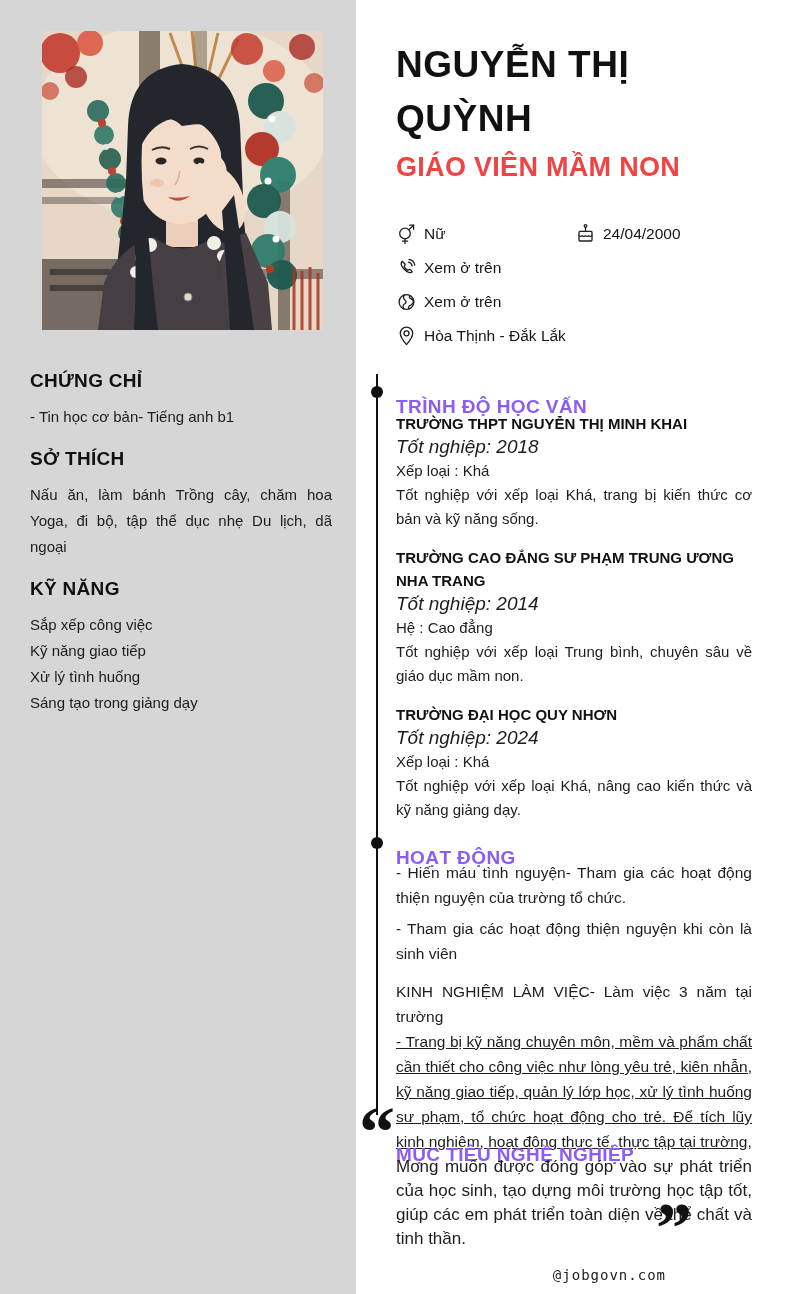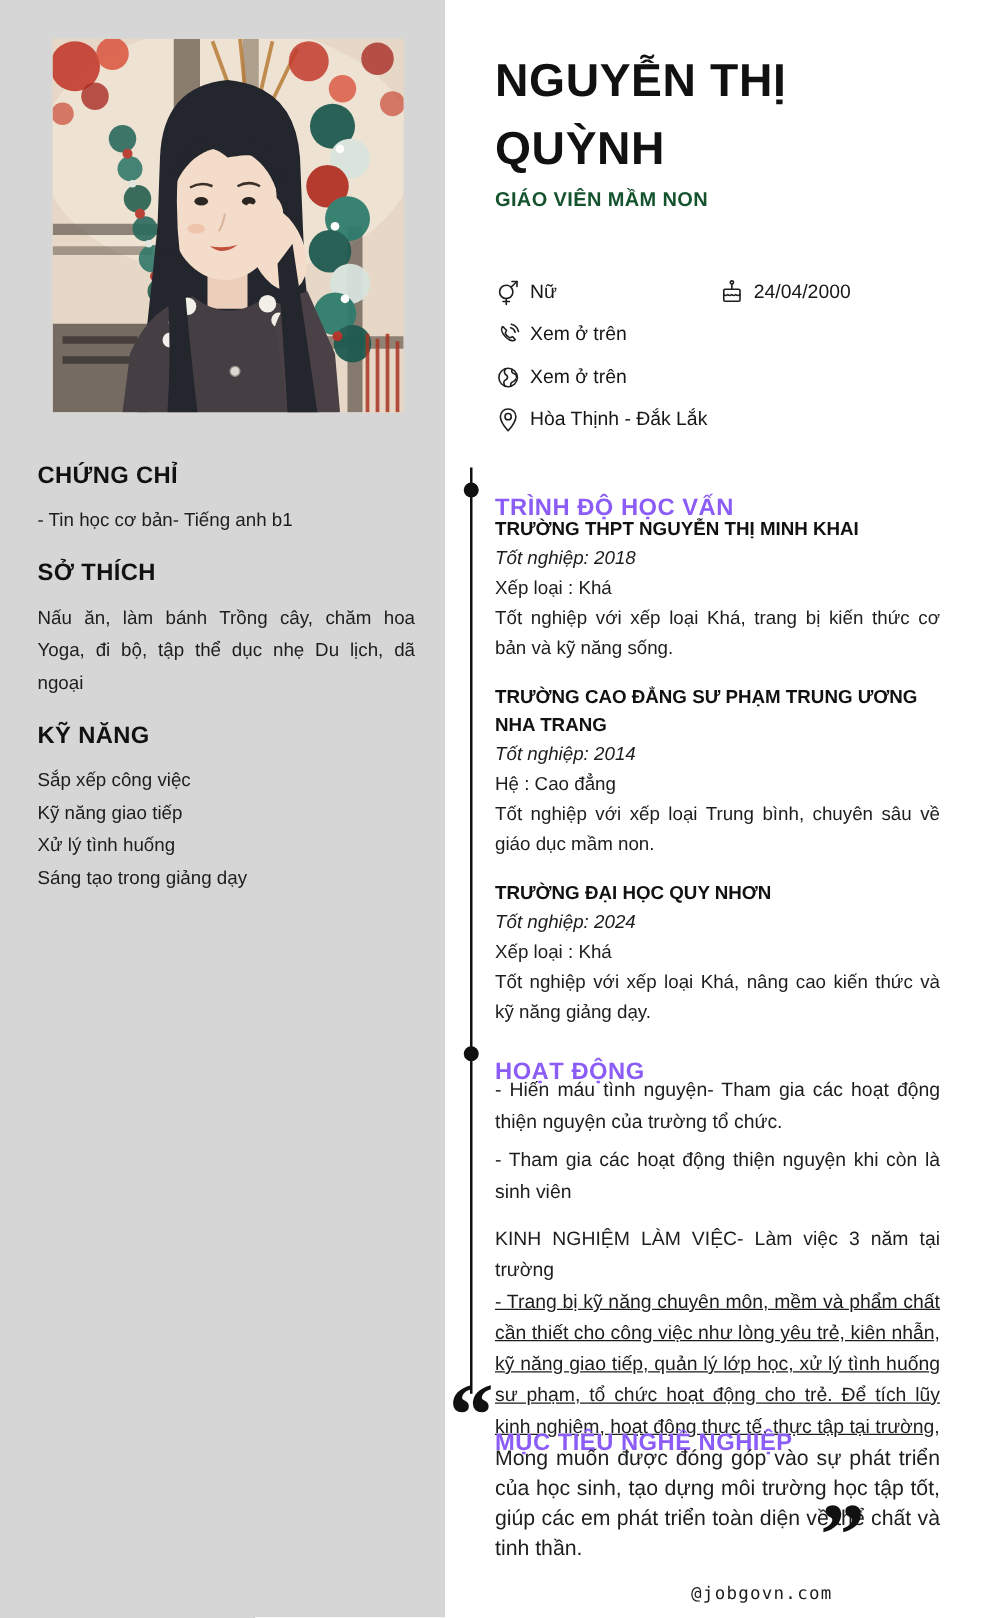--- a/index.html
+++ b/index.html
@@ -45,21 +45,21 @@
     position:absolute; left:356px; top:0;
     width:350px; height:1294px; background:#ffffff;
   }
   .name {
     position:absolute; left:40px; top:38px; width:370px;
     font-size:37px; line-height:54px; font-weight:700;
     letter-spacing:.5px; color:#111;
   }
   .role {
     position:absolute; left:40px; top:152px; width:370px;
-    font-size:16px; font-weight:700; letter-spacing:.3px; color:#14532d;
+    font-size:27px; font-weight:700; letter-spacing:.3px; color:#ef4444;
   }
   .contact { position:absolute; left:40px; top:217px; width:370px; }
   .c-row { display:flex; align-items:center; height:34px; }
   .c-cell { display:flex; align-items:center; gap:7px; }
   .c-cell.first { width:179px; }
   .c-cell svg { flex:0 0 auto; }
   .c-txt { font-size:15.5px; color:#161616; }
   
   .tl-line {
     position:absolute; left:20px; top:374px;
@@ -76,21 +76,21 @@
     font-size:19px; font-weight:700; letter-spacing:.4px; color:#8b5cf6;
     line-height:24px;
   }
   .h-edu { top:379px; }
   .h-act { top:830px; }
   .h-obj { top:1127px; }
   
   .edu { position:absolute; left:40px; top:412px; width:356px; }
   .edu-entry { margin-bottom:15px; }
   .edu-school { font-size:15px; font-weight:700; line-height:23px; color:#111; }
-  .edu-year { font-size:15px; font-style:italic; line-height:24px; color:#1d1d1d; }
+  .edu-year { font-size:19px; font-style:italic; line-height:24px; color:#1d1d1d; }
   .edu-grade { font-size:15px; line-height:24px; color:#1d1d1d; }
   .edu-desc { font-size:15px; line-height:24px; text-align:justify; color:#1d1d1d; }
   
   .act { position:absolute; left:40px; top:860px; width:356px; }
   .act p { margin:0 0 6px 0; font-size:15.5px; line-height:25px; text-align:justify; color:#1d1d1d; }
   .act p.gap-top { margin-top:13px; margin-bottom:0; }
   .act p.no-gap { margin:0;text-decoration:underline; }
   
   .quote {
     position:absolute; font-family:"Liberation Serif", serif;

